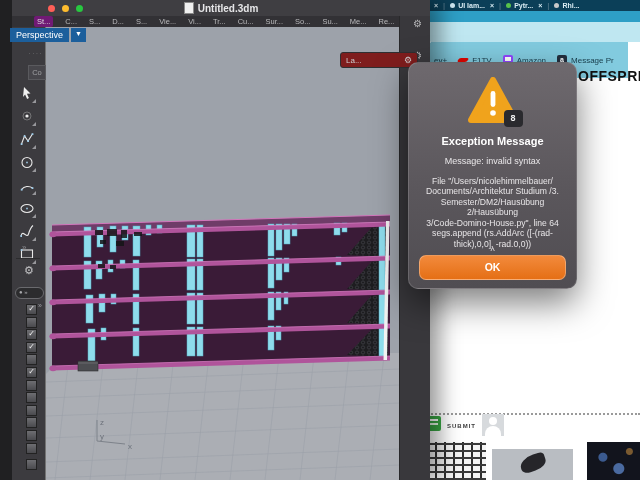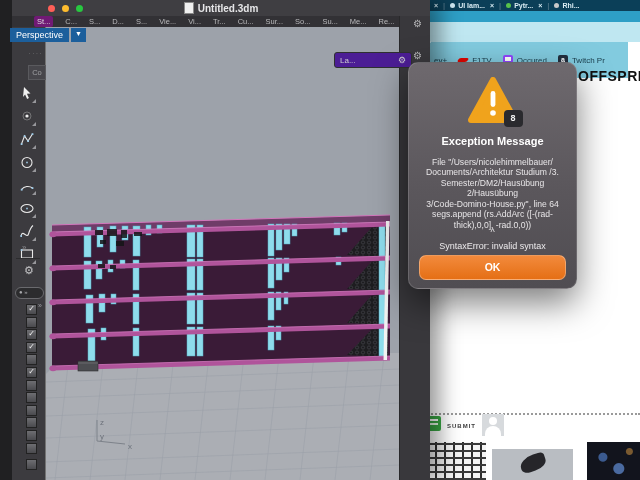--- a/index.html
+++ b/index.html
@@ -89,21 +89,21 @@
   .cb-over{position:absolute;left:26px;top:275px;color:#9a9a9e;font-size:7px;}
   
   .viewport{position:absolute;left:46px;top:27px;right:30px;bottom:0;background:#9da2aa;overflow:hidden;}
   .vp-label{position:absolute;left:10px;top:28px;display:flex;gap:2px;z-index:5;}
   .vp-label .name{background:#1c5f9c;color:#fff;font-weight:normal;font-size:9px;padding:2px 6px;}
   .vp-label .dd{background:#1c5f9c;color:#fff;font-size:7px;padding:2px 4px;}
   #model-svg{position:absolute;left:0;top:0;}
   
   .rstrip{position:absolute;right:0;top:16px;width:30px;bottom:0;background:#39383c;border-left:1px solid #29292b;}
   .rgear{position:absolute;right:8px;color:#b8b8ba;font-size:10px;}
-  .layers-tab{position:absolute;right:18px;top:52px;width:66px;height:14px;background:#4c1d95;
+  .layers-tab{position:absolute;right:12px;top:52px;width:66px;height:14px;background:#7f1d1d;
               border:1px solid #2f2f31;border-radius:3px;color:#cfcfd1;font-size:8px;
               display:flex;align-items:center;justify-content:space-between;padding:0 5px;z-index:6;}
   
   .dialog{position:absolute;left:408px;top:62px;width:167px;height:225px;border-radius:10px;
           background:linear-gradient(180deg,#6e696e 0%,#5b575c 55%,#504d52 100%);
           border:1px solid rgba(255,255,255,.14);box-shadow:0 14px 34px rgba(0,0,0,.5);
           z-index:10;color:#eceaec;text-align:center;}
   .warn-wrap{position:relative;width:52px;margin:14px auto 0;height:48px;}
   .warn-badge{position:absolute;right:-4px;bottom:-2px;width:19px;height:17px;background:#2a2a2e;
               border-radius:4px;color:#f2f2f2;font-size:9px;font-weight:bold;line-height:17px;}
@@ -145,25 +145,25 @@
   <div class="bookmarks" id="bookmarks">
       <span class="bm">
         <span>ey+</span>
       </span>
       <span class="bm">
         <span class="bm-ic f1tv"></span>
         <span>F1TV</span>
       </span>
       <span class="bm">
         <span class="bm-ic twitch"></span>
-        <span>Occured</span>
+        <span>Amazon</span>
       </span>
       <span class="bm">
         <span class="bm-ic amazon">a</span>
-        <span>Twitch Pr</span>
+        <span>Message Pr</span>
       </span>
     </div>
   <div class="page-heading">OFFSPRIN</div>
   <div class="dotted-rule"></div>
   <div class="submit-ic"></div>
   <div class="submit-label">SUBMIT</div>
   <div class="avatar"></div>
   <div class="thumb thumb1"></div>
   <div class="thumb thumb2"></div>
   <div class="thumb thumb3"></div>
@@ -484,20 +484,21 @@
 <div class="dialog">
   <div class="warn-wrap">
     <svg width="52" height="48" viewBox="0 0 52 48">
       <path d="M26 3 L48 43 H4 Z" fill="#f0a31c" stroke="#f0a31c" stroke-width="6" stroke-linejoin="round"></path>
       <rect x="23.6" y="14" width="4.8" height="16" rx="2.4" fill="#fff"></rect>
       <circle cx="26" cy="36" r="2.8" fill="#fff"></circle>
     </svg>
     <div class="warn-badge">8</div>
   </div>
   <div class="dlg-title">Exception Message</div>
+  <div class="dlg-msg">Message: invalid syntax</div>
   <div class="dlg-detail">File "/Users/nicolehimmelbauer/
 Documents/Architektur Studium /3.
 Semester/DM2/Hausübung 2/Hausübung
 3/Code-Domino-House.py", line 64
 segs.append (rs.AddArc ([-(rad-
 thick),0,0], -rad.0,0))</div>
   <div class="dlg-caret">^</div>
   <div class="dlg-error">SyntaxError: invalid syntax</div>
   <div class="dlg-ok">OK</div>
 </div>

